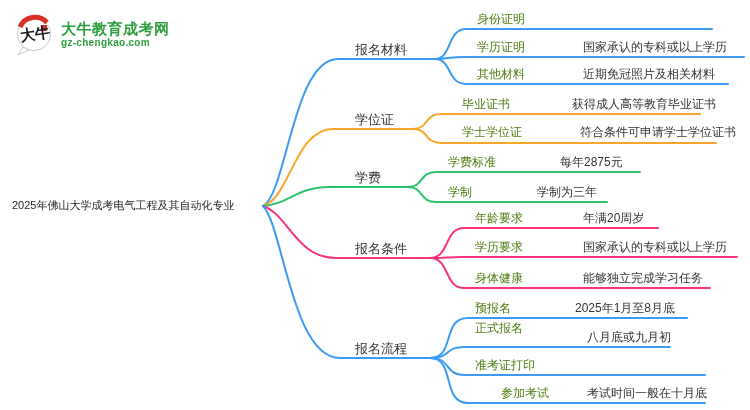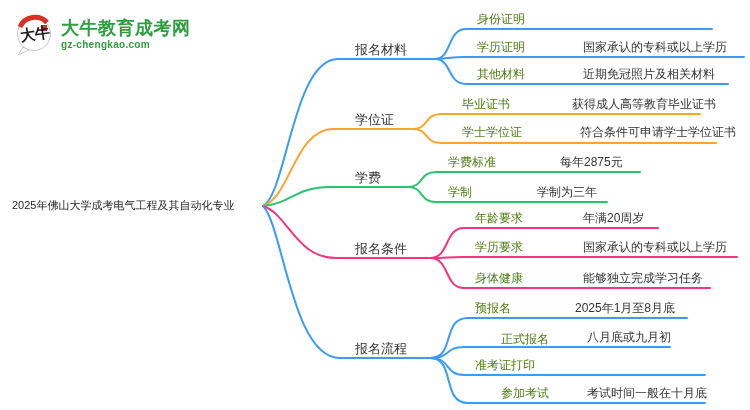--- a/index.html
+++ b/index.html
@@ -4,21 +4,21 @@
 <style>
   html,body{margin:0;padding:0;background:#fff;}
   #canvas{
     position:relative;width:750px;height:410px;background:#ffffff;
     font-family:"Liberation Sans","DejaVu Sans",sans-serif;overflow:hidden;
   }
   
   .logo{position:absolute;left:13px;top:12px;display:flex;align-items:center;gap:6px;}
   .logo-badge{width:42px;height:44px;position:relative;flex:0 0 auto;}
   .logo-text{display:flex;flex-direction:column;line-height:1.15;}
-  .site-name{color:#2f9e41;font-weight:bold;font-size:18px;letter-spacing:.5px;}
+  .site-name{color:#2f9e41;font-weight:bold;font-size:15px;letter-spacing:.5px;}
   .site-url{color:#2f9e41;font-weight:bold;font-size:10px;letter-spacing:.3px;}
   
   svg.map{position:absolute;left:0;top:0;}
   svg.map path{fill:none;stroke-width:2;stroke-linecap:round;}
   .node{position:absolute;white-space:nowrap;color:#3b3b3b;}
   .root-label{font-size:11px;color:#1f1f1f;}
   .branch-label{font-size:13px;color:#333;}
   .child-label{font-size:12px;color:#4d7c0f;}
   .child-desc{font-size:12px;color:#333;}
   
@@ -98,19 +98,19 @@
 
   <div class="node child-label" style="left:475px;top:210px;">年龄要求</div>
   <div class="node child-desc" style="left:583px;top:210px;">年满20周岁</div>
   <div class="node child-label" style="left:475px;top:239px;">学历要求</div>
   <div class="node child-desc" style="left:583px;top:239px;">国家承认的专科或以上学历</div>
   <div class="node child-label" style="left:475px;top:270px;">身体健康</div>
   <div class="node child-desc" style="left:583px;top:270px;">能够独立完成学习任务</div>
 
   <div class="node child-label" style="left:475px;top:300px;">预报名</div>
   <div class="node child-desc" style="left:575px;top:300px;">2025年1月至8月底</div>
-  <div class="node child-label" style="left:475px;top:331px;margin-left:26px;">正式报名</div>
+  <div class="node child-label" style="left:475px;top:320px;">正式报名</div>
   <div class="node child-desc" style="left:587px;top:329px;">八月底或九月初</div>
   <div class="node child-label" style="left:475px;top:357px;">准考证打印</div>
   <div class="node child-label" style="left:475px;top:385px;margin-left:26px;">参加考试</div>
   <div class="node child-desc" style="left:587px;top:385px;">考试时间一般在十月底</div>
 
 </div>
 
 </body></html>

